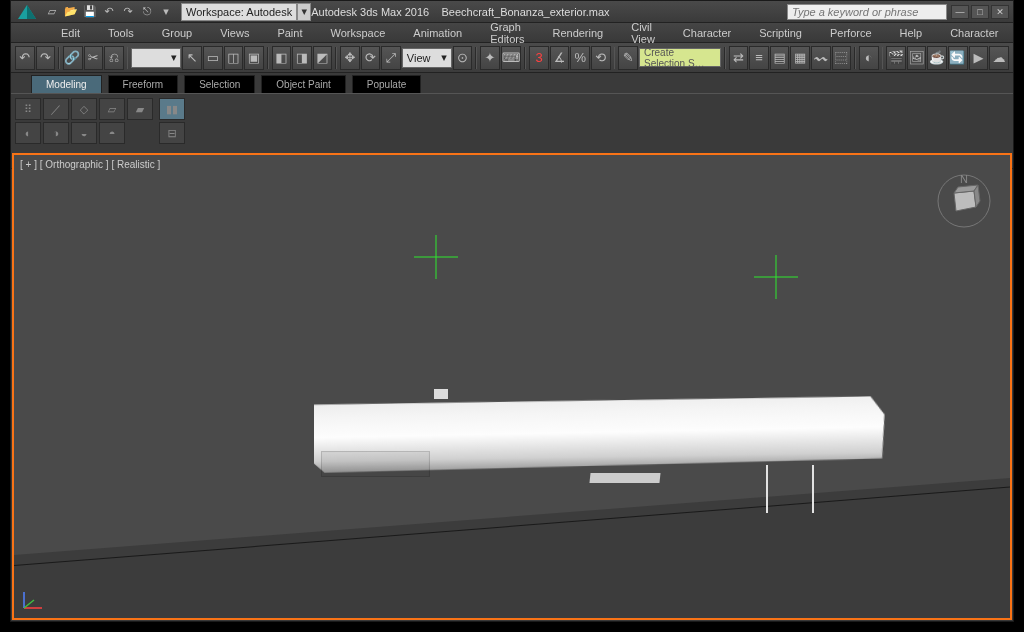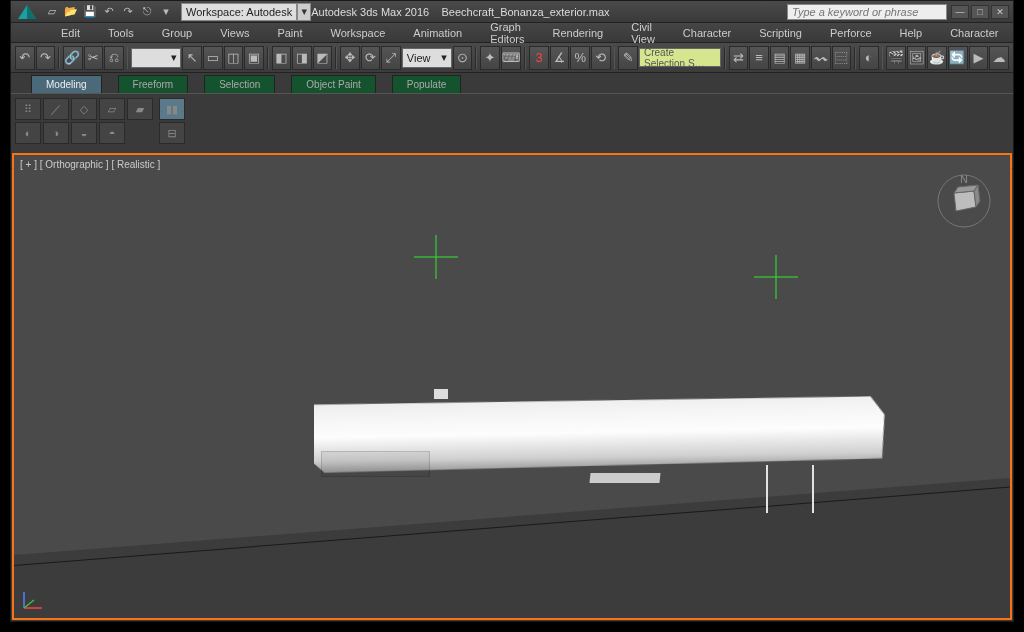--- a/index.html
+++ b/index.html
@@ -17,22 +17,22 @@
 .winbtns{display:flex;gap:2px;margin-right:4px}
 .winbtns div{width:18px;height:14px;background:#555;border:1px solid #333;color:#ccc;display:flex;align-items:center;justify-content:center;font-size:9px}
 .menubar{height:20px;background:linear-gradient(#454545,#393939);display:flex;align-items:center;padding-left:42px;gap:12px;border-bottom:1px solid #222}
 .menuitem{color:#ccc;padding:2px 8px}
 .toolbar{height:30px;background:linear-gradient(#4a4a4a,#3c3c3c);display:flex;align-items:center;padding:0 4px;gap:1px;border-bottom:1px solid #222;overflow:hidden}
 .tbtn{width:24px;height:24px;background:linear-gradient(#555,#444);border:1px solid #2a2a2a;font-size:13px}
 .tsep{width:2px;height:22px;background:#2a2a2a;margin:0 2px;border-right:1px solid #555}
 .dd2{width:60px;height:20px;background:#ddd;border:1px solid #666;color:#222;display:flex;align-items:center;padding:0 4px;justify-content:space-between}
 .selset{width:100px;height:19px;background:#d6e68f;border:1px solid #666;color:#555;display:flex;align-items:center;padding:0 4px;font-size:10px}
 .ribbon{background:#3a3a3a;border-bottom:1px solid #222}
-.ribtabs{height:20px;display:flex;align-items:end;padding-left:20px;gap:16px}
-.ribtab{padding:3px 14px;color:#aaa;background:#14532d;border:1px solid #222;border-bottom:none;font-size:10px}
+.ribtabs{height:20px;display:flex;align-items:end;padding-left:20px;gap:6px}
+.ribtab{padding:3px 14px;color:#aaa;background:#000000;border:1px solid #222;border-bottom:none;font-size:10px}
 .ribtab.active{background:#4a6a7a;color:#eee}
 .ribbody{height:60px;background:#3a3a3a;display:flex;padding:4px;gap:6px;border-top:1px solid #555}
 .ribgrp{display:flex;flex-direction:column;gap:2px}
 .ribrow{display:flex;gap:2px}
 .ribbtn{width:26px;height:22px;background:#444;border:1px solid #2a2a2a;display:flex;align-items:center;justify-content:center;color:#888}
 .ribbtn.on{background:#5a7a8a}
 .riblabel{height:15px;background:#333;color:#bbb;font-size:10px;text-align:center;padding:1px 6px;display:flex;align-items:center;justify-content:center;gap:4px}
 .viewport{position:absolute;left:1px;right:1px;top:152px;bottom:1px;background:#4a4a4a;border:2px solid #f97316;overflow:hidden}
 .vplabel{position:absolute;left:6px;top:4px;color:#ccc;font-size:10px}
 .cube{position:absolute;right:18px;top:18px;width:56px;height:56px}

